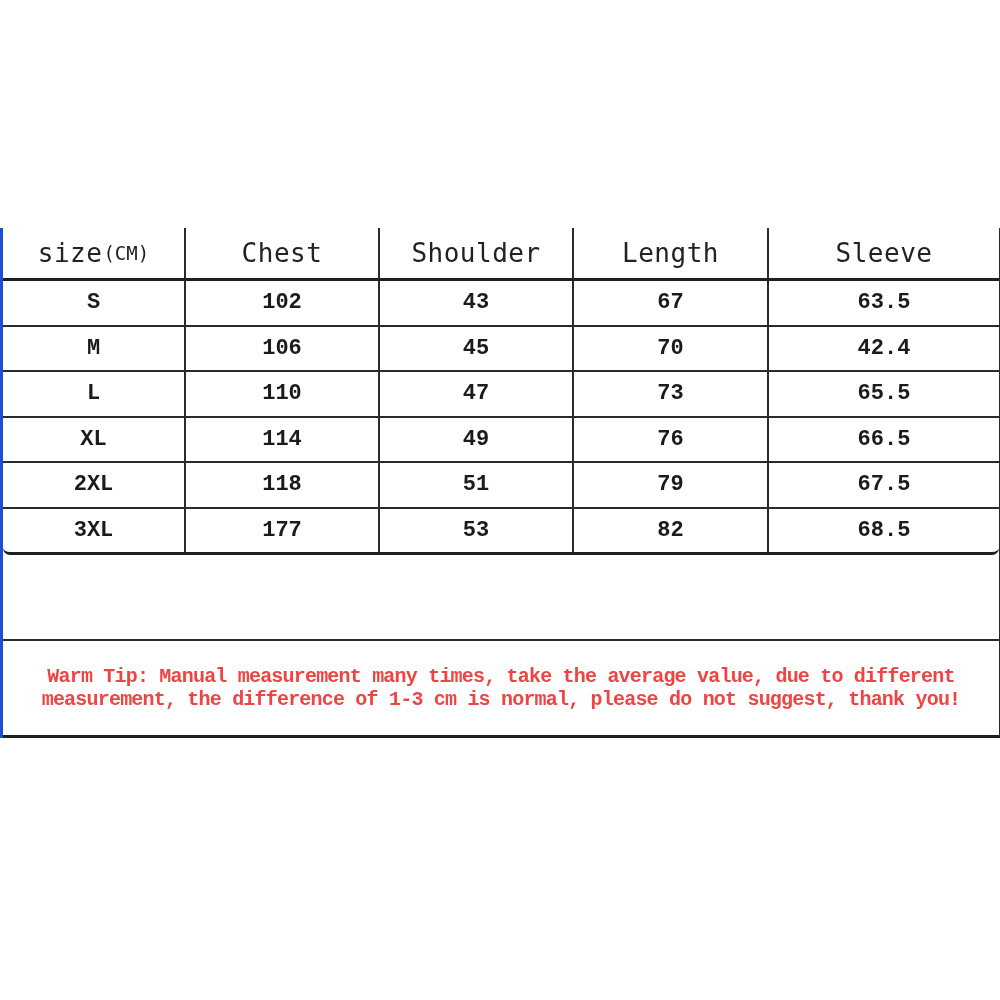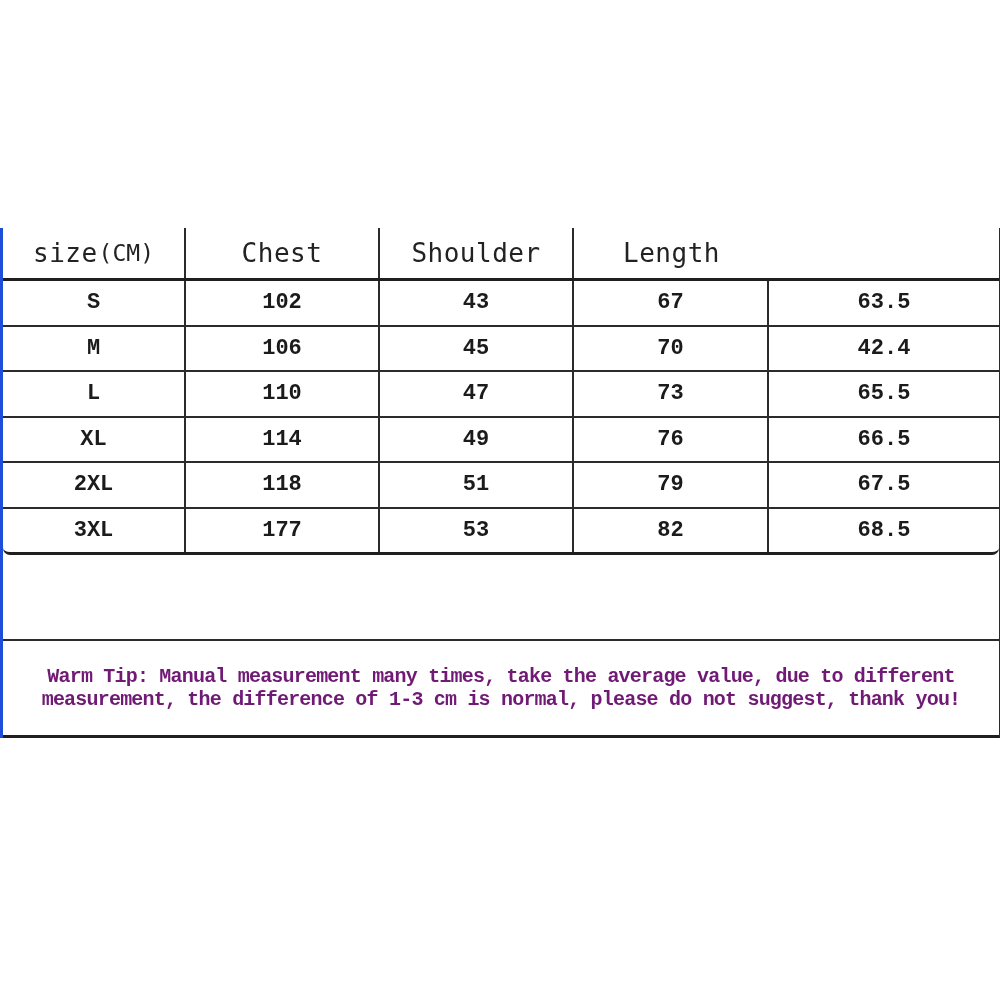--- a/index.html
+++ b/index.html
@@ -32,21 +32,21 @@
   }
   .cell:not(:last-child) { border-right: 2px solid #2b2b2b; }
 
   .header-row { height: 50px; border-bottom: 3px solid #1f1f1f; }
   .header-cell {
     font-size: 26px;
     color: #222222;
     letter-spacing: 0.5px;
     white-space: nowrap;
   }
-  .size-unit { font-size: 23px; margin-left: 1px; letter-spacing: 0; }
+  .size-unit { font-size: 19px; margin-left: 1px; letter-spacing: 0; }
 
   .data-row {
     height: 43.5px;
     border-bottom: 2px solid #2b2b2b;
     font-family: "Liberation Mono", monospace;
     font-weight: bold;
     font-size: 22px;
     color: #1b1b1b;
   }
   .data-row.last { border-bottom: 3px solid #1f1f1f; border-radius: 7px; }
@@ -64,38 +64,39 @@
     justify-content: center;
     height: 94px;
     border-bottom: 3px solid #1f1f1f;
   }
   .tip-line {
     font-family: "Liberation Mono", monospace;
     font-weight: bold;
     font-size: 20px;
     letter-spacing: -0.8px;
     line-height: 23px;
-    color: #701a75;
+    color: #ef4444;
     white-space: nowrap;
   }
 </style>
 </head>
 <body>
 
 <div class="canvas">
   <div class="size-table">
 
     <div class="row header-row">
       <div class="cell header-cell">
         <span>size</span>
           <span class="size-unit">(CM)</span>
       </div>
       <div class="cell header-cell">Chest</div>
       <div class="cell header-cell">Shoulder</div>
       <div class="cell header-cell">Length</div>
+      <div class="cell header-cell">Sleeve</div>
     </div>
 
     <div class="row data-row">
       <div class="cell">S</div>
       <div class="cell">102</div>
       <div class="cell">43</div>
       <div class="cell">67</div>
       <div class="cell">63.5</div>
     </div>
 

